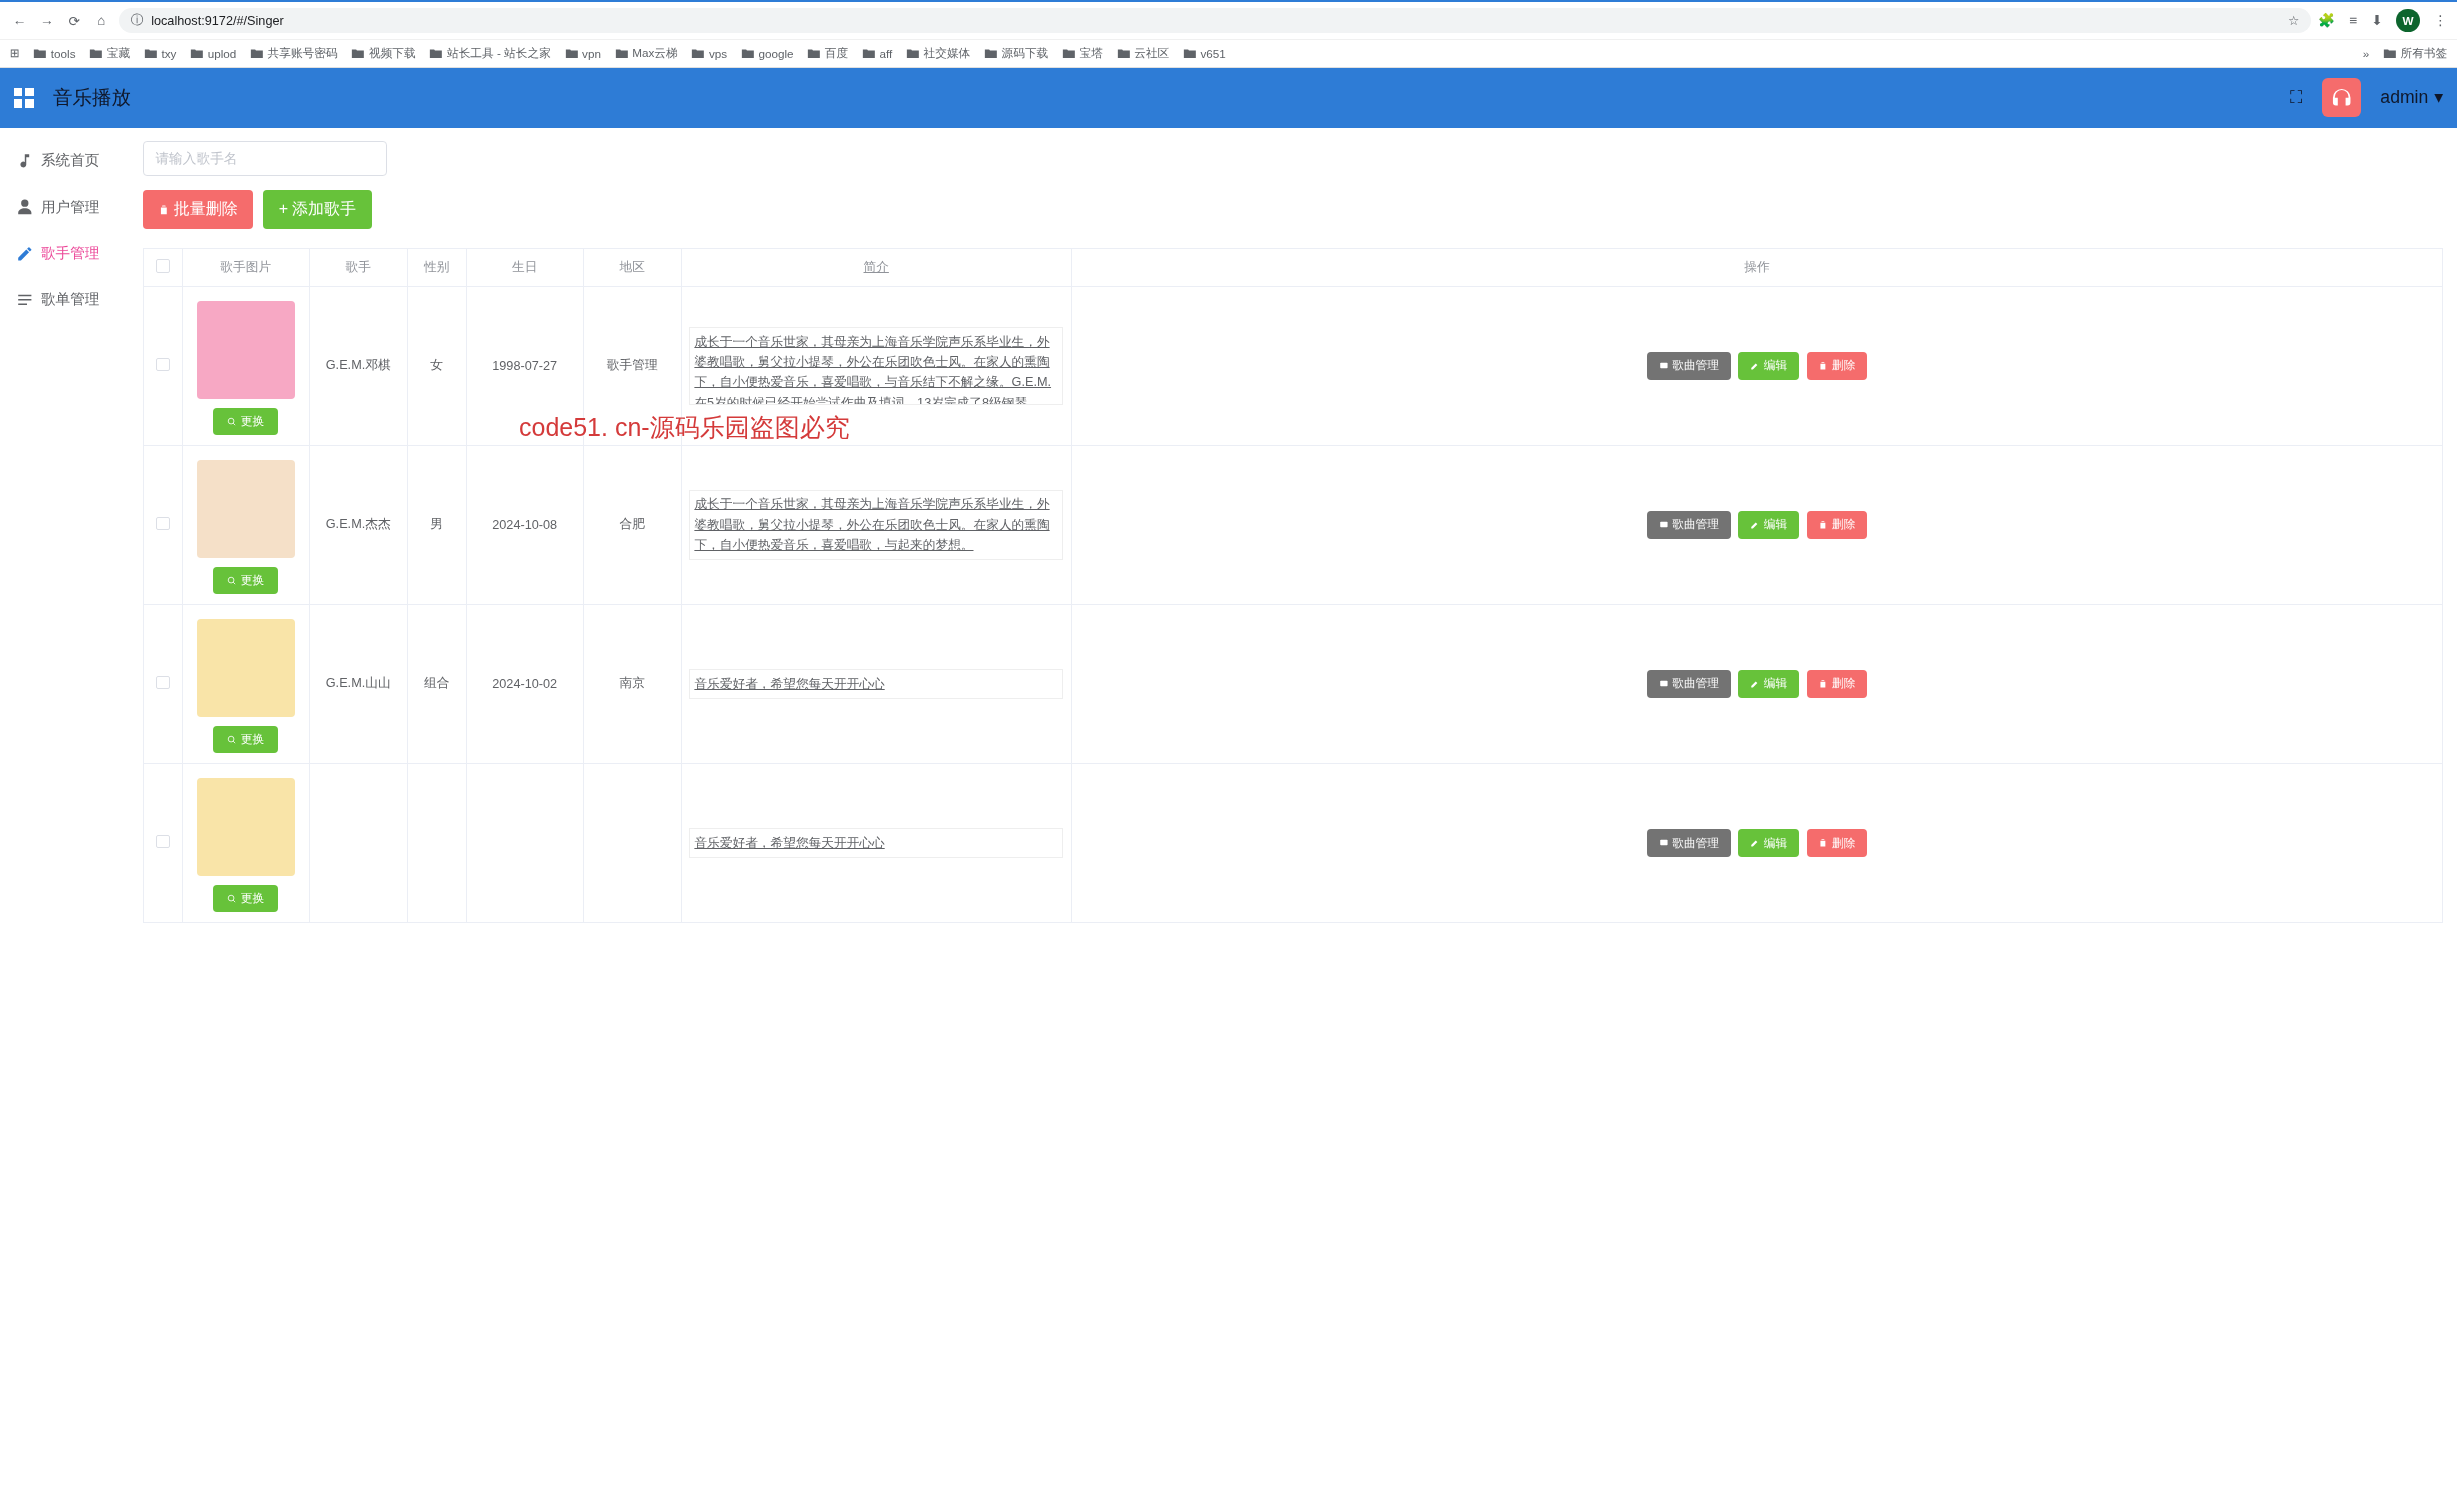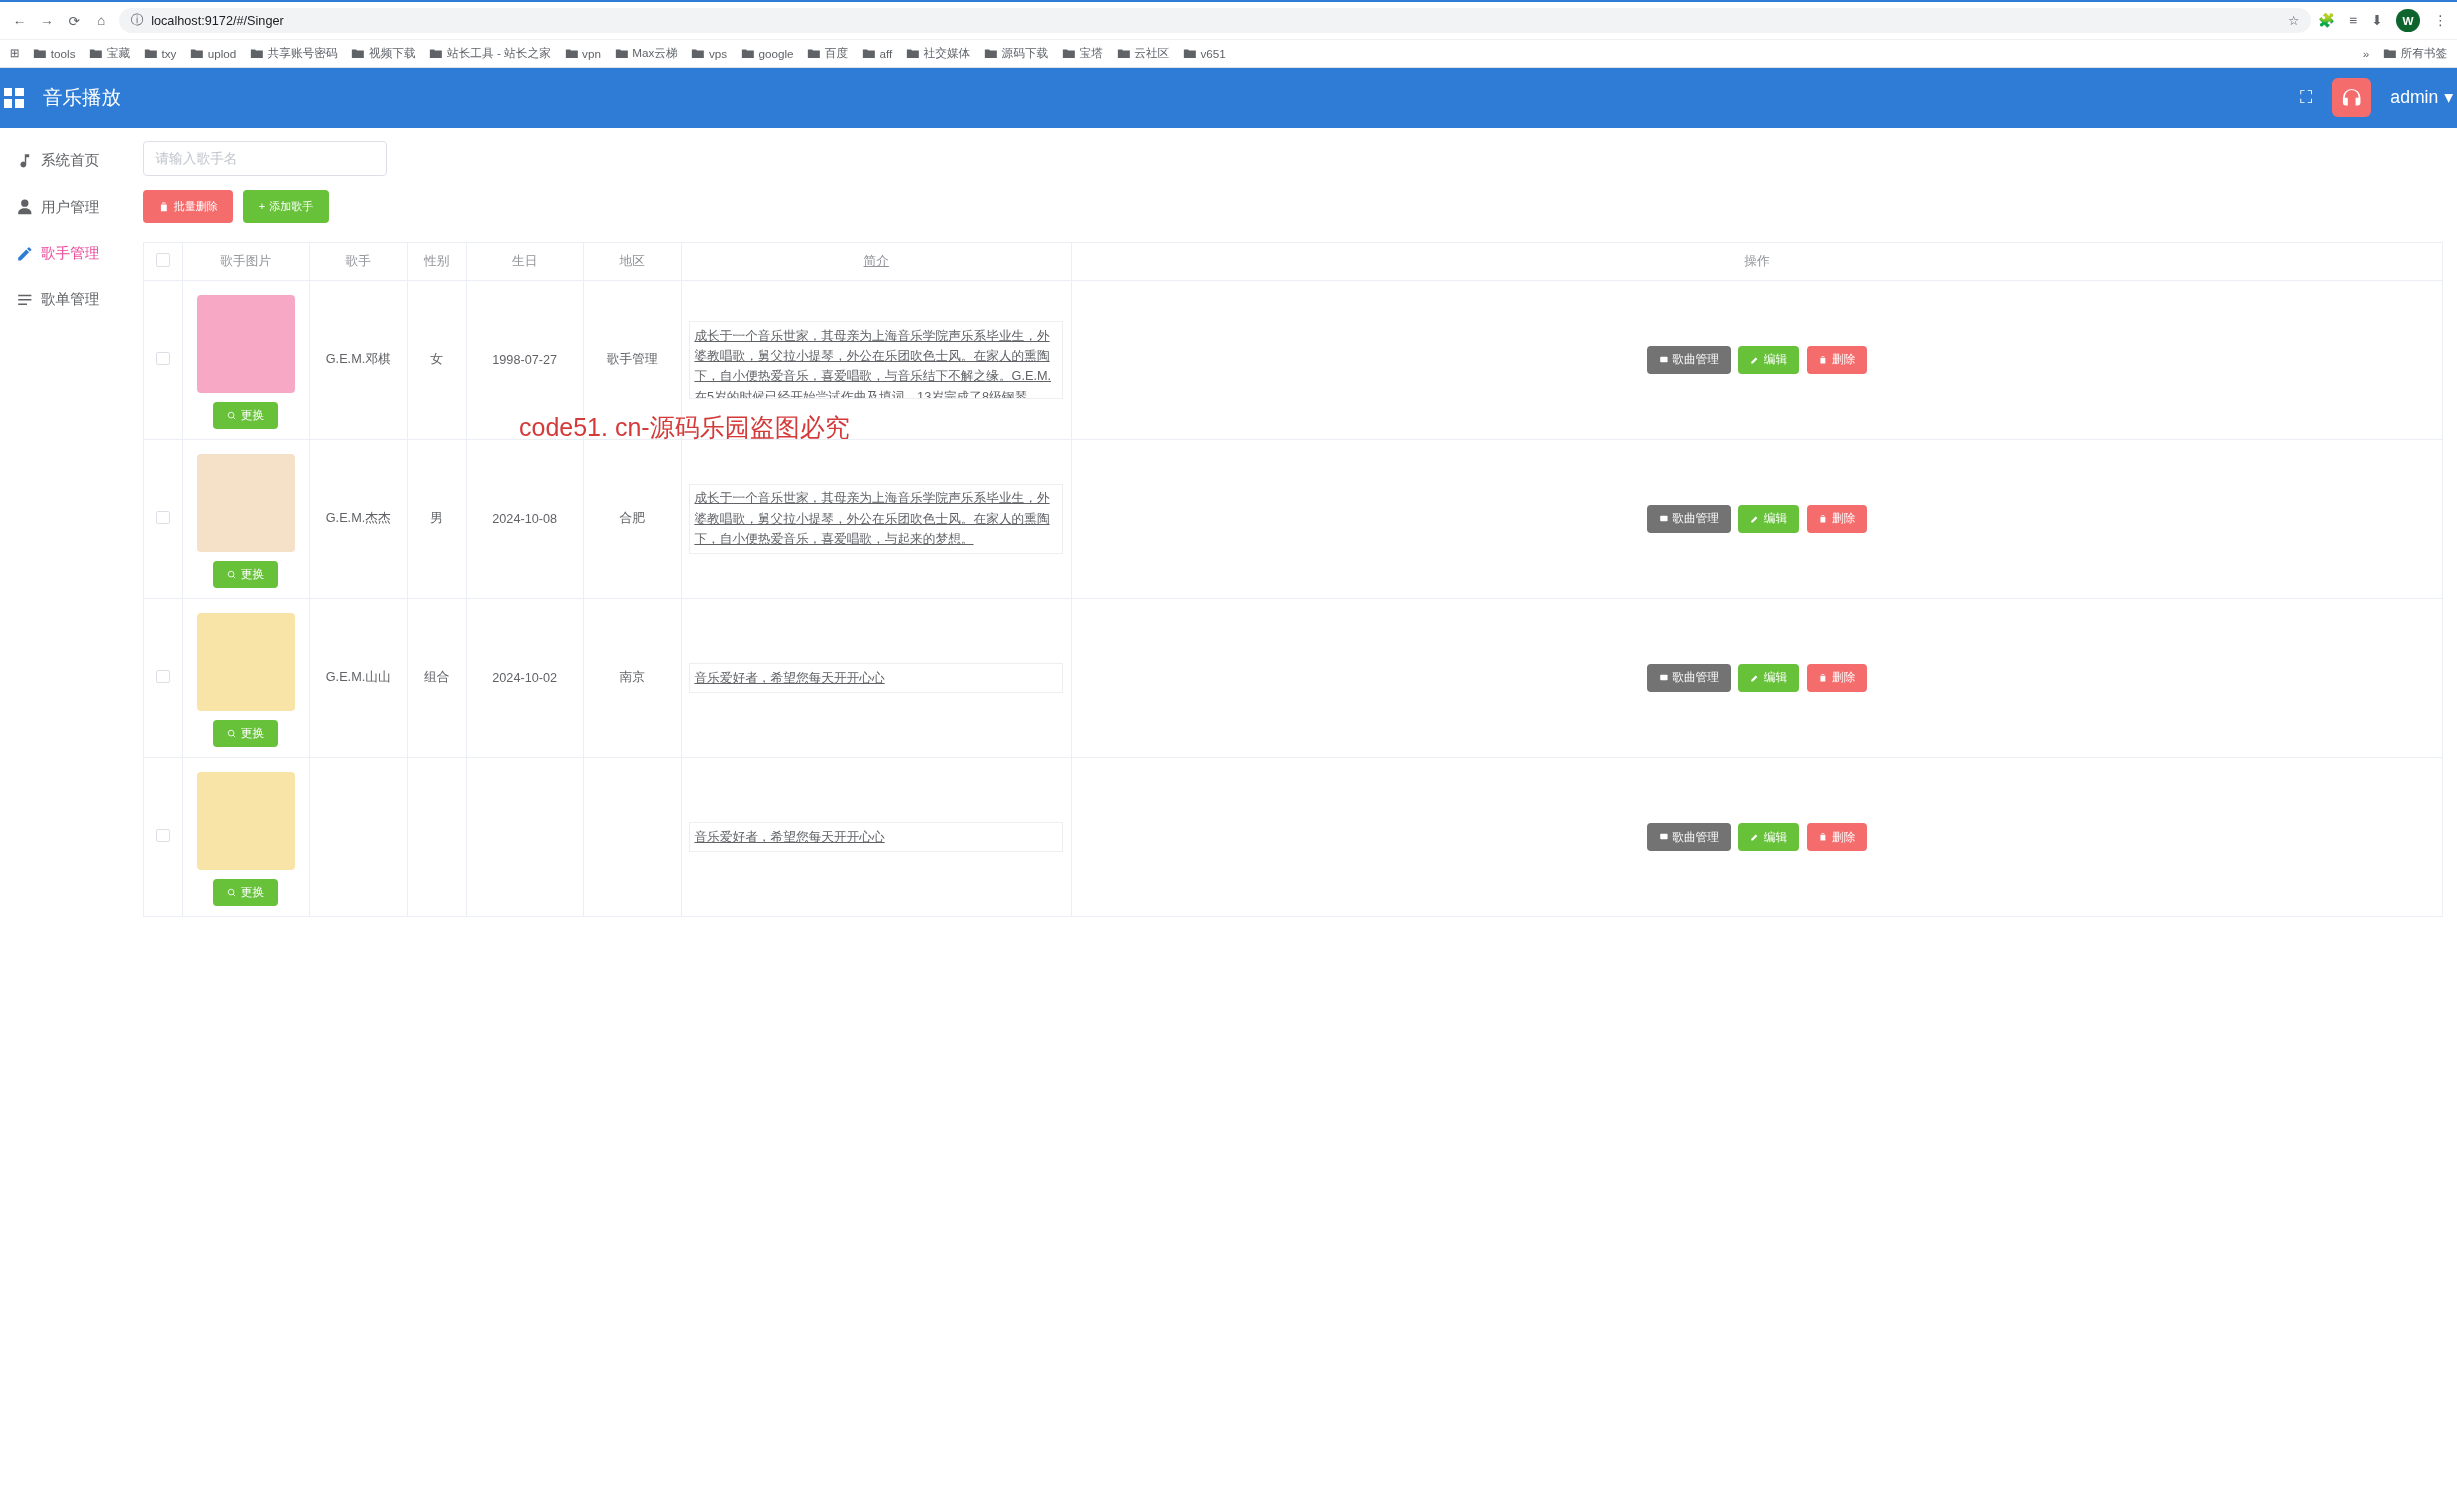--- a/index.html
+++ b/index.html
@@ -13,41 +13,41 @@
 .url-box { flex: 1; display: flex; align-items: center; background: #f1f3f4; border-radius: 15.6px; padding: 3.9px 11.7px; gap: 7.8px; font-size: 12.7px; color: #5f6368; }
 .url-box .url { color: #202124; }
 .nav-right { display: flex; align-items: center; gap: 13.7px; color: #5f6368; }
 .avatar-w { width: 23.4px; height: 23.4px; border-radius: 50%; background: #0d652d; color: #fff; display: flex; align-items: center; justify-content: center; font-size: 11.7px; font-weight: bold; }
 .bm-bar { display: flex; align-items: center; padding: 5.9px 9.8px; gap: 13.7px; font-size: 11.7px; color: #5f6368; border-top: 1px solid #f0f0f0; }
 .bm { display: flex; align-items: center; gap: 3.9px; cursor: pointer; white-space: nowrap; }
 .bm-right { margin-left: auto; display: flex; gap: 13.7px; }
 .folder-ico { width: 13.7px; height: 13.7px; display: inline-block; }
 
 
-.app-header { background: #2e7cd6; color: #ffffff; height: 60px; display: flex; align-items: center; padding: 0 4px; }
+.app-header { background: #2e7cd6; color: #0f172a; height: 60px; display: flex; align-items: center; padding: 0 14px; }
 .hamburger { width: 19.5px; height: 19.5px; display: grid; grid-template-columns: 1fr 1fr; grid-template-rows: 1fr 1fr; gap: 2.9px; margin-right: 19.5px; cursor: pointer; }
 .hamburger div { background: #fff; }
 .app-title { font-size: 19.5px; font-weight: 400; }
 .header-right { margin-left: auto; display: flex; align-items: center; gap: 19.5px; }
 .expand-icon { font-size: 17.6px; cursor: pointer; }
 .headphone-btn { width: 39px; height: 39px; background: #f56c6c; border-radius: 5.9px; display: flex; align-items: center; justify-content: center; cursor: pointer; }
 .user-drop { display: flex; align-items: center; gap: 5.9px; font-size: 17.6px; cursor: pointer; }
 
 
 .main-layout { display: flex; height: calc(100vh - 99px); }
 .sidebar { width: 129px; background: #fff; padding-top: 9.8px; }
 .side-item { display: flex; align-items: center; gap: 7.8px; padding: 13.7px 15.6px; color: #606266; cursor: pointer; font-size: 14.6px; font-weight: 500; }
 .side-item.active { color: #ec4899; }
 .side-ico { width: 17.6px; height: 17.6px; flex-shrink: 0; }
 
 .content { flex: 1; padding: 13.7px; overflow: auto; position: relative; }
 .search-input { width: 244px; height: 35px; border: 1px solid #dcdfe6; border-radius: 3.9px; padding: 0 11.7px; font-size: 13.7px; outline: none; }
 .search-input::placeholder { color: #c0c4cc; }
 .action-row { margin-top: 13.7px; display: flex; gap: 9.8px; }
-.btn { padding: 8.8px 15.6px; border: none; border-radius: 3.9px; color: #fff; font-size: 11px; cursor: pointer; display: inline-flex; align-items: center; gap: 3.9px; }
+.btn { padding: 8.8px 15.6px; border: none; border-radius: 3.9px; color: #fff; font-size: 16px; cursor: pointer; display: inline-flex; align-items: center; gap: 3.9px; }
 .btn-danger { background: #f56c6c; }
 .btn-success { background: #67c23a; }
 .btn-warning { background: #737373; }
 .btn-small { padding: 6.8px 11.7px; font-size: 11.7px; }
 
 
 .table { width: 100%; border: 1px solid #ebeef5; margin-top: 19.5px; border-collapse: collapse; }
 .table th, .table td { padding: 9.8px 7.8px; border-bottom: 1px solid #ebeef5; text-align: center; font-size: 12.7px; }
 .table th { background: #fff; color: #909399; font-weight: 500; border-right: 1px solid #ebeef5; }
 .table td { border-right: 1px solid #ebeef5; vertical-align: middle; }

